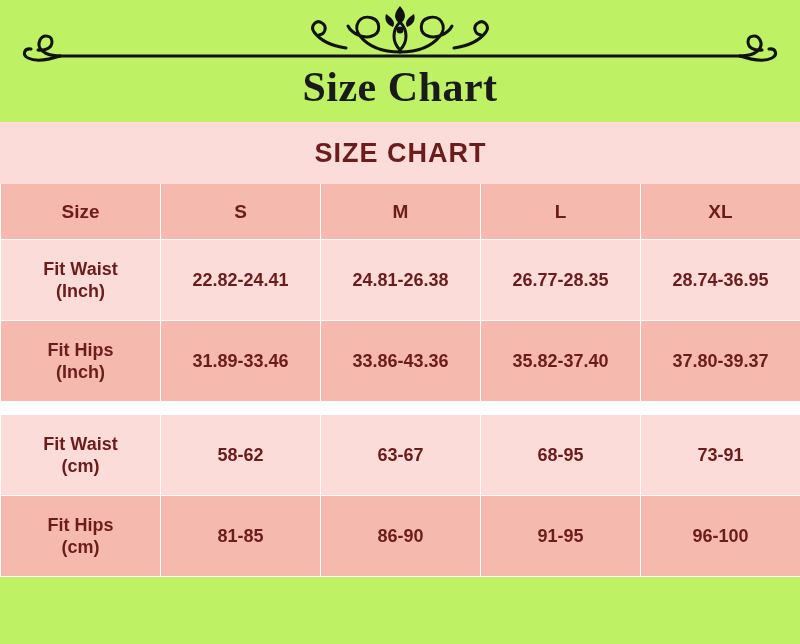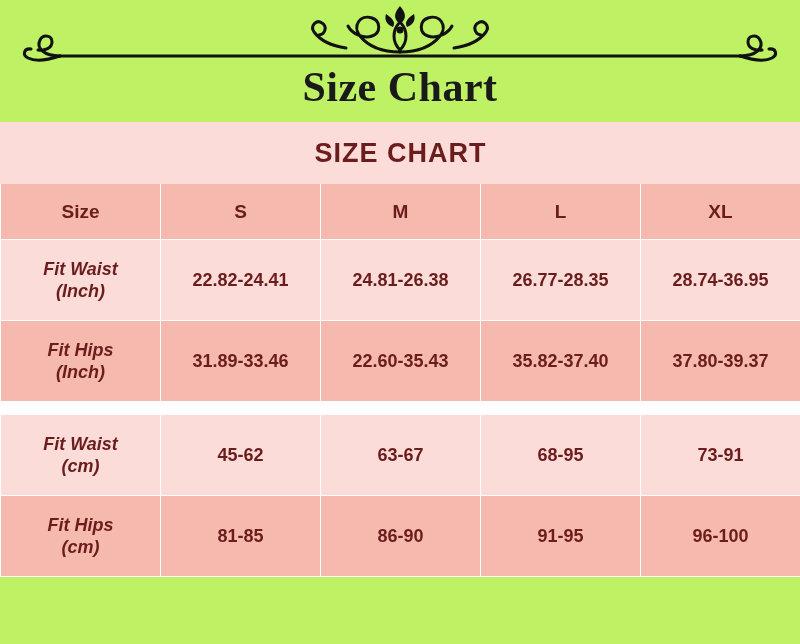--- a/index.html
+++ b/index.html
@@ -71,21 +71,20 @@
   .row-a td.label, .row-b td.label { }
   .head-row td {
     font-size: 19px;
     height: 53px;
     color: #6b1c1c;
   }
   td.label {
     font-size: 18px;
     line-height: 1.25;
     padding: 6px 4px;
-    font-style: italic;
   }
   td.val {
     font-size: 18px;
     padding: 6px 4px;
   }
   .data-row td { height: 68px; }
   .spacer-row td {
     height: 12px;
     background: #ffffff;
     border-left: 1px solid #f0c8c0;
@@ -163,40 +162,40 @@
           <td class="val">26.77-28.35</td>
           <td class="val">28.74-36.95</td>
         </tr>
 
         <tr class="row-a data-row">
           <td class="label">
             <div>Fit Hips</div>
             <div>(Inch)</div>
           </td>
           <td class="val">31.89-33.46</td>
-          <td class="val">22.60-35.43</td>
+          <td class="val">33.86-43.36</td>
           <td class="val">35.82-37.40</td>
           <td class="val">37.80-39.37</td>
         </tr>
 
 
         <tr class="spacer-row">
           <td></td>
           <td></td>
           <td></td>
           <td></td>
           <td></td>
         </tr>
 
         <tr class="row-b data-row">
           <td class="label">
             <div>Fit Waist</div>
             <div>(cm)</div>
           </td>
-          <td class="val">45-62</td>
+          <td class="val">58-62</td>
           <td class="val">63-67</td>
           <td class="val">68-95</td>
           <td class="val">73-91</td>
         </tr>
 
         <tr class="row-a data-row">
           <td class="label">
             <div>Fit Hips</div>
             <div>(cm)</div>
           </td>

